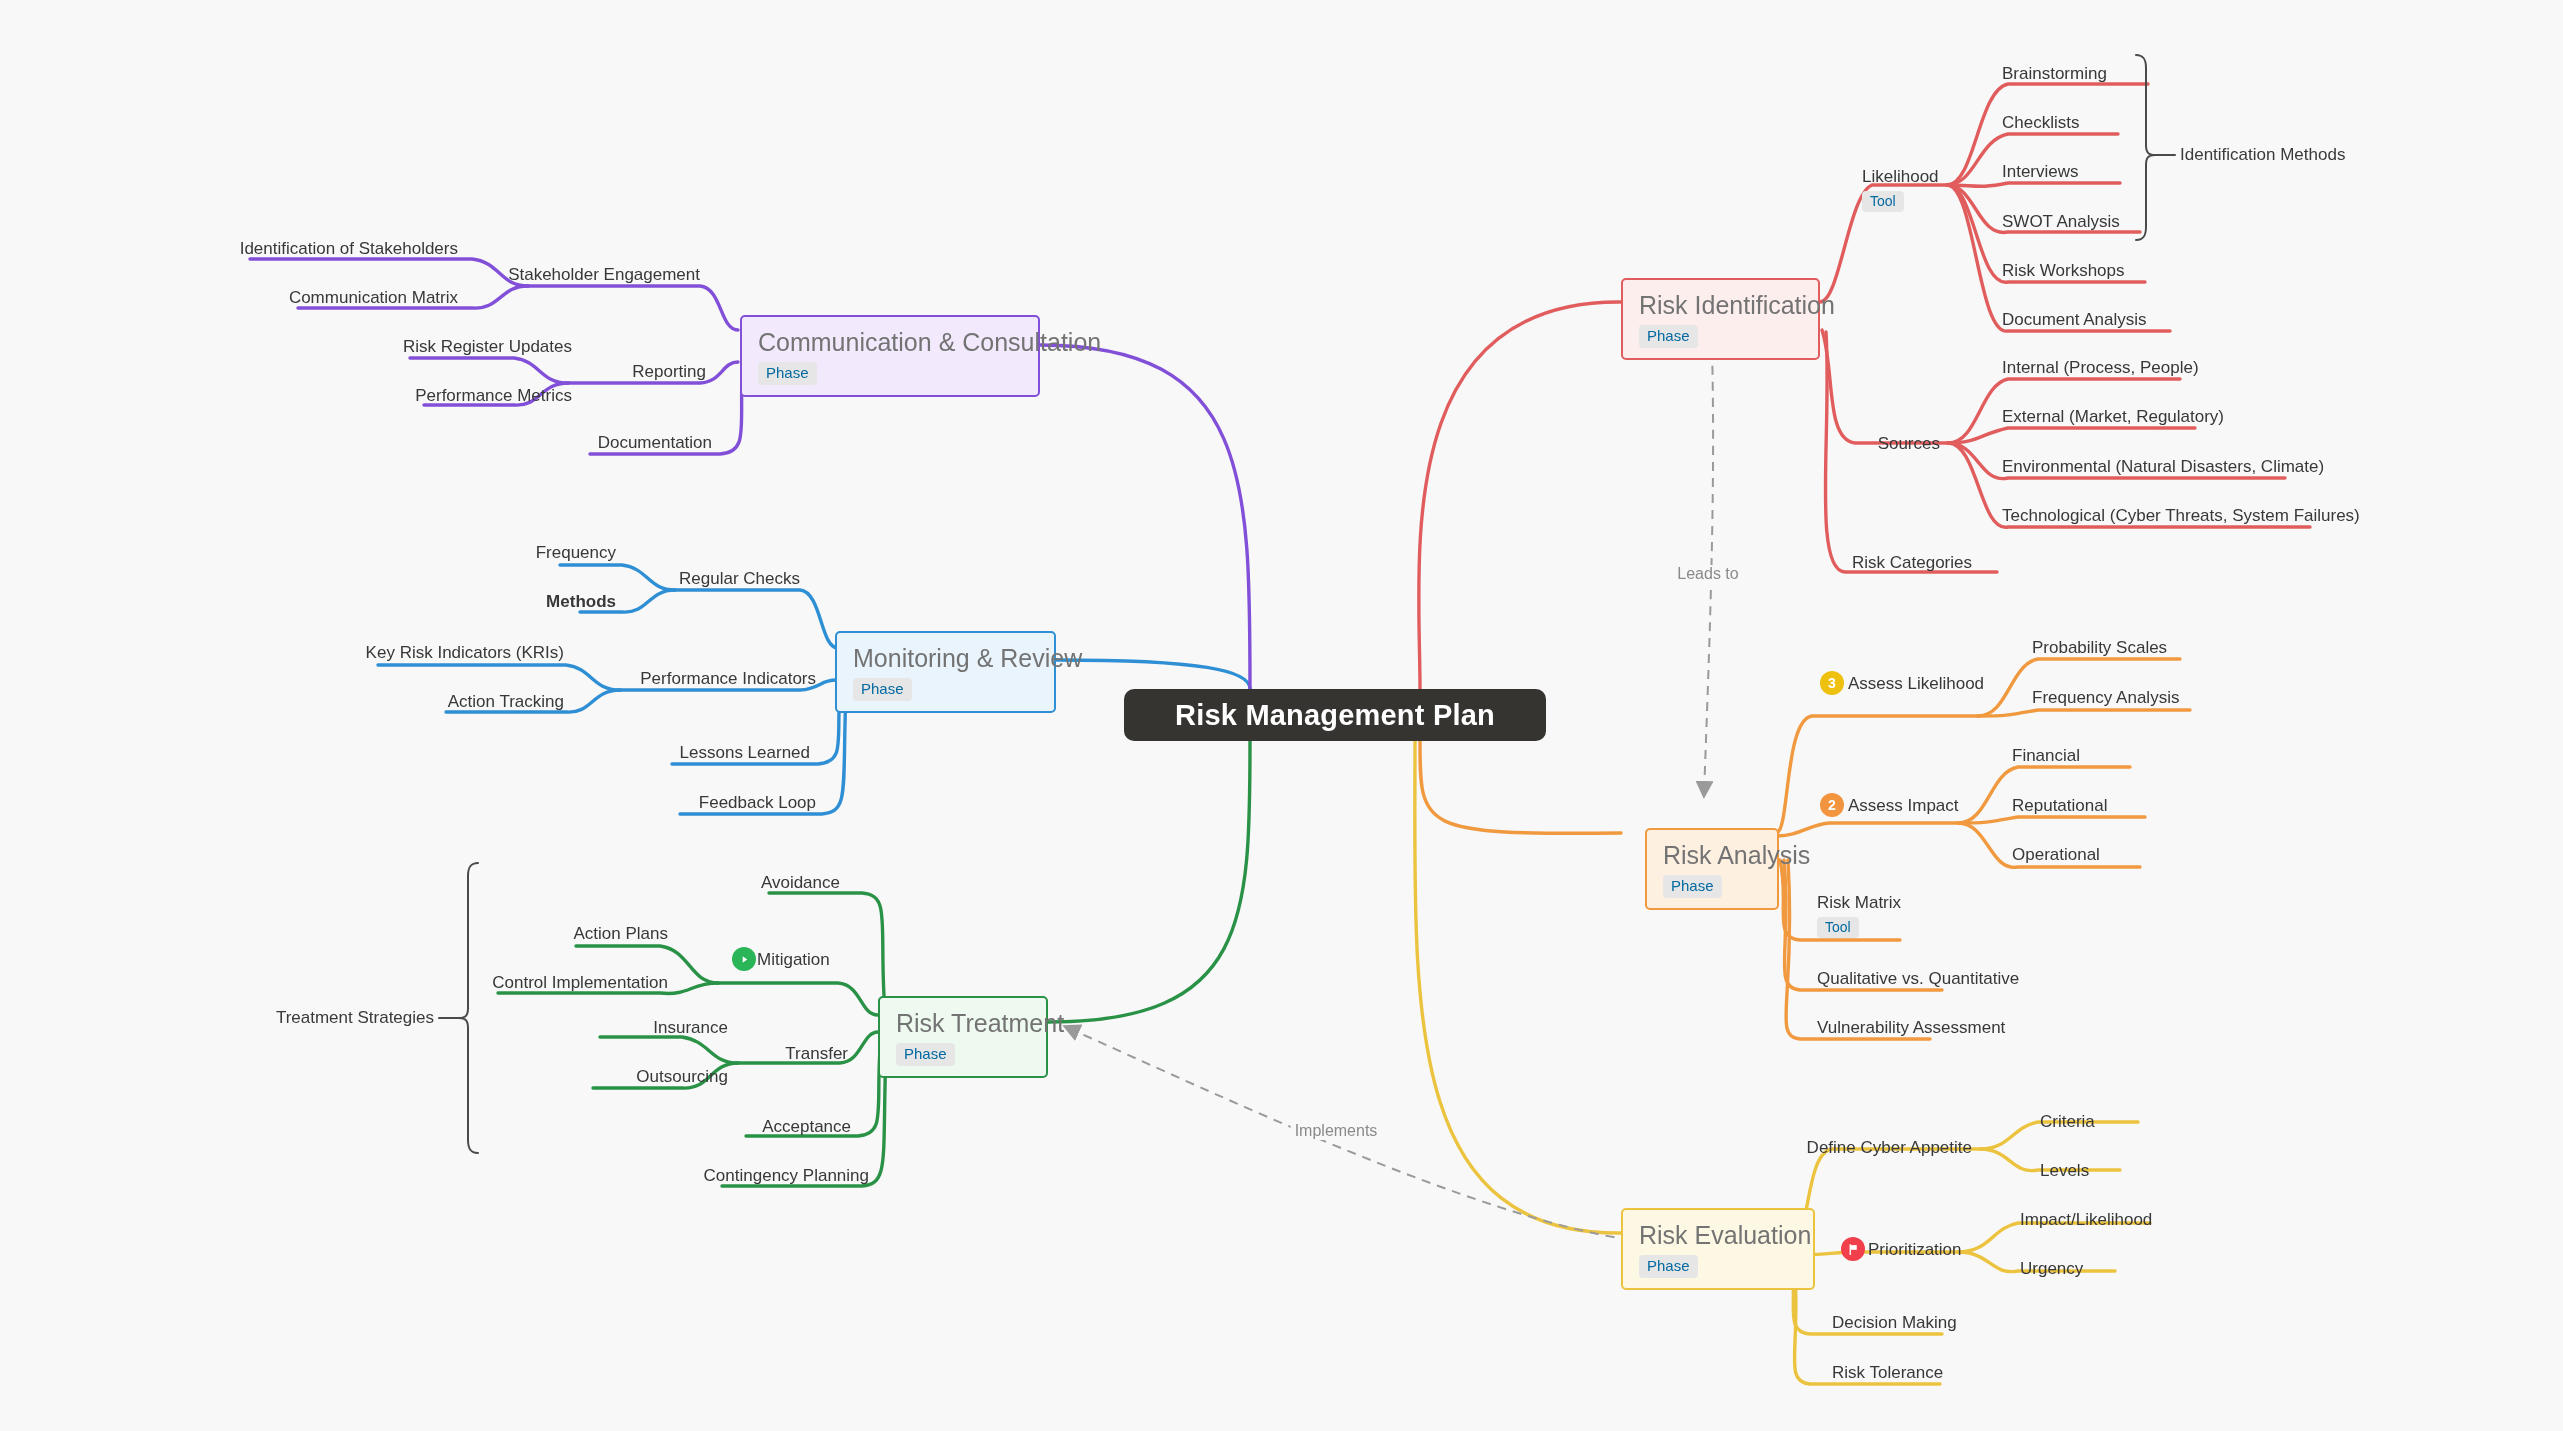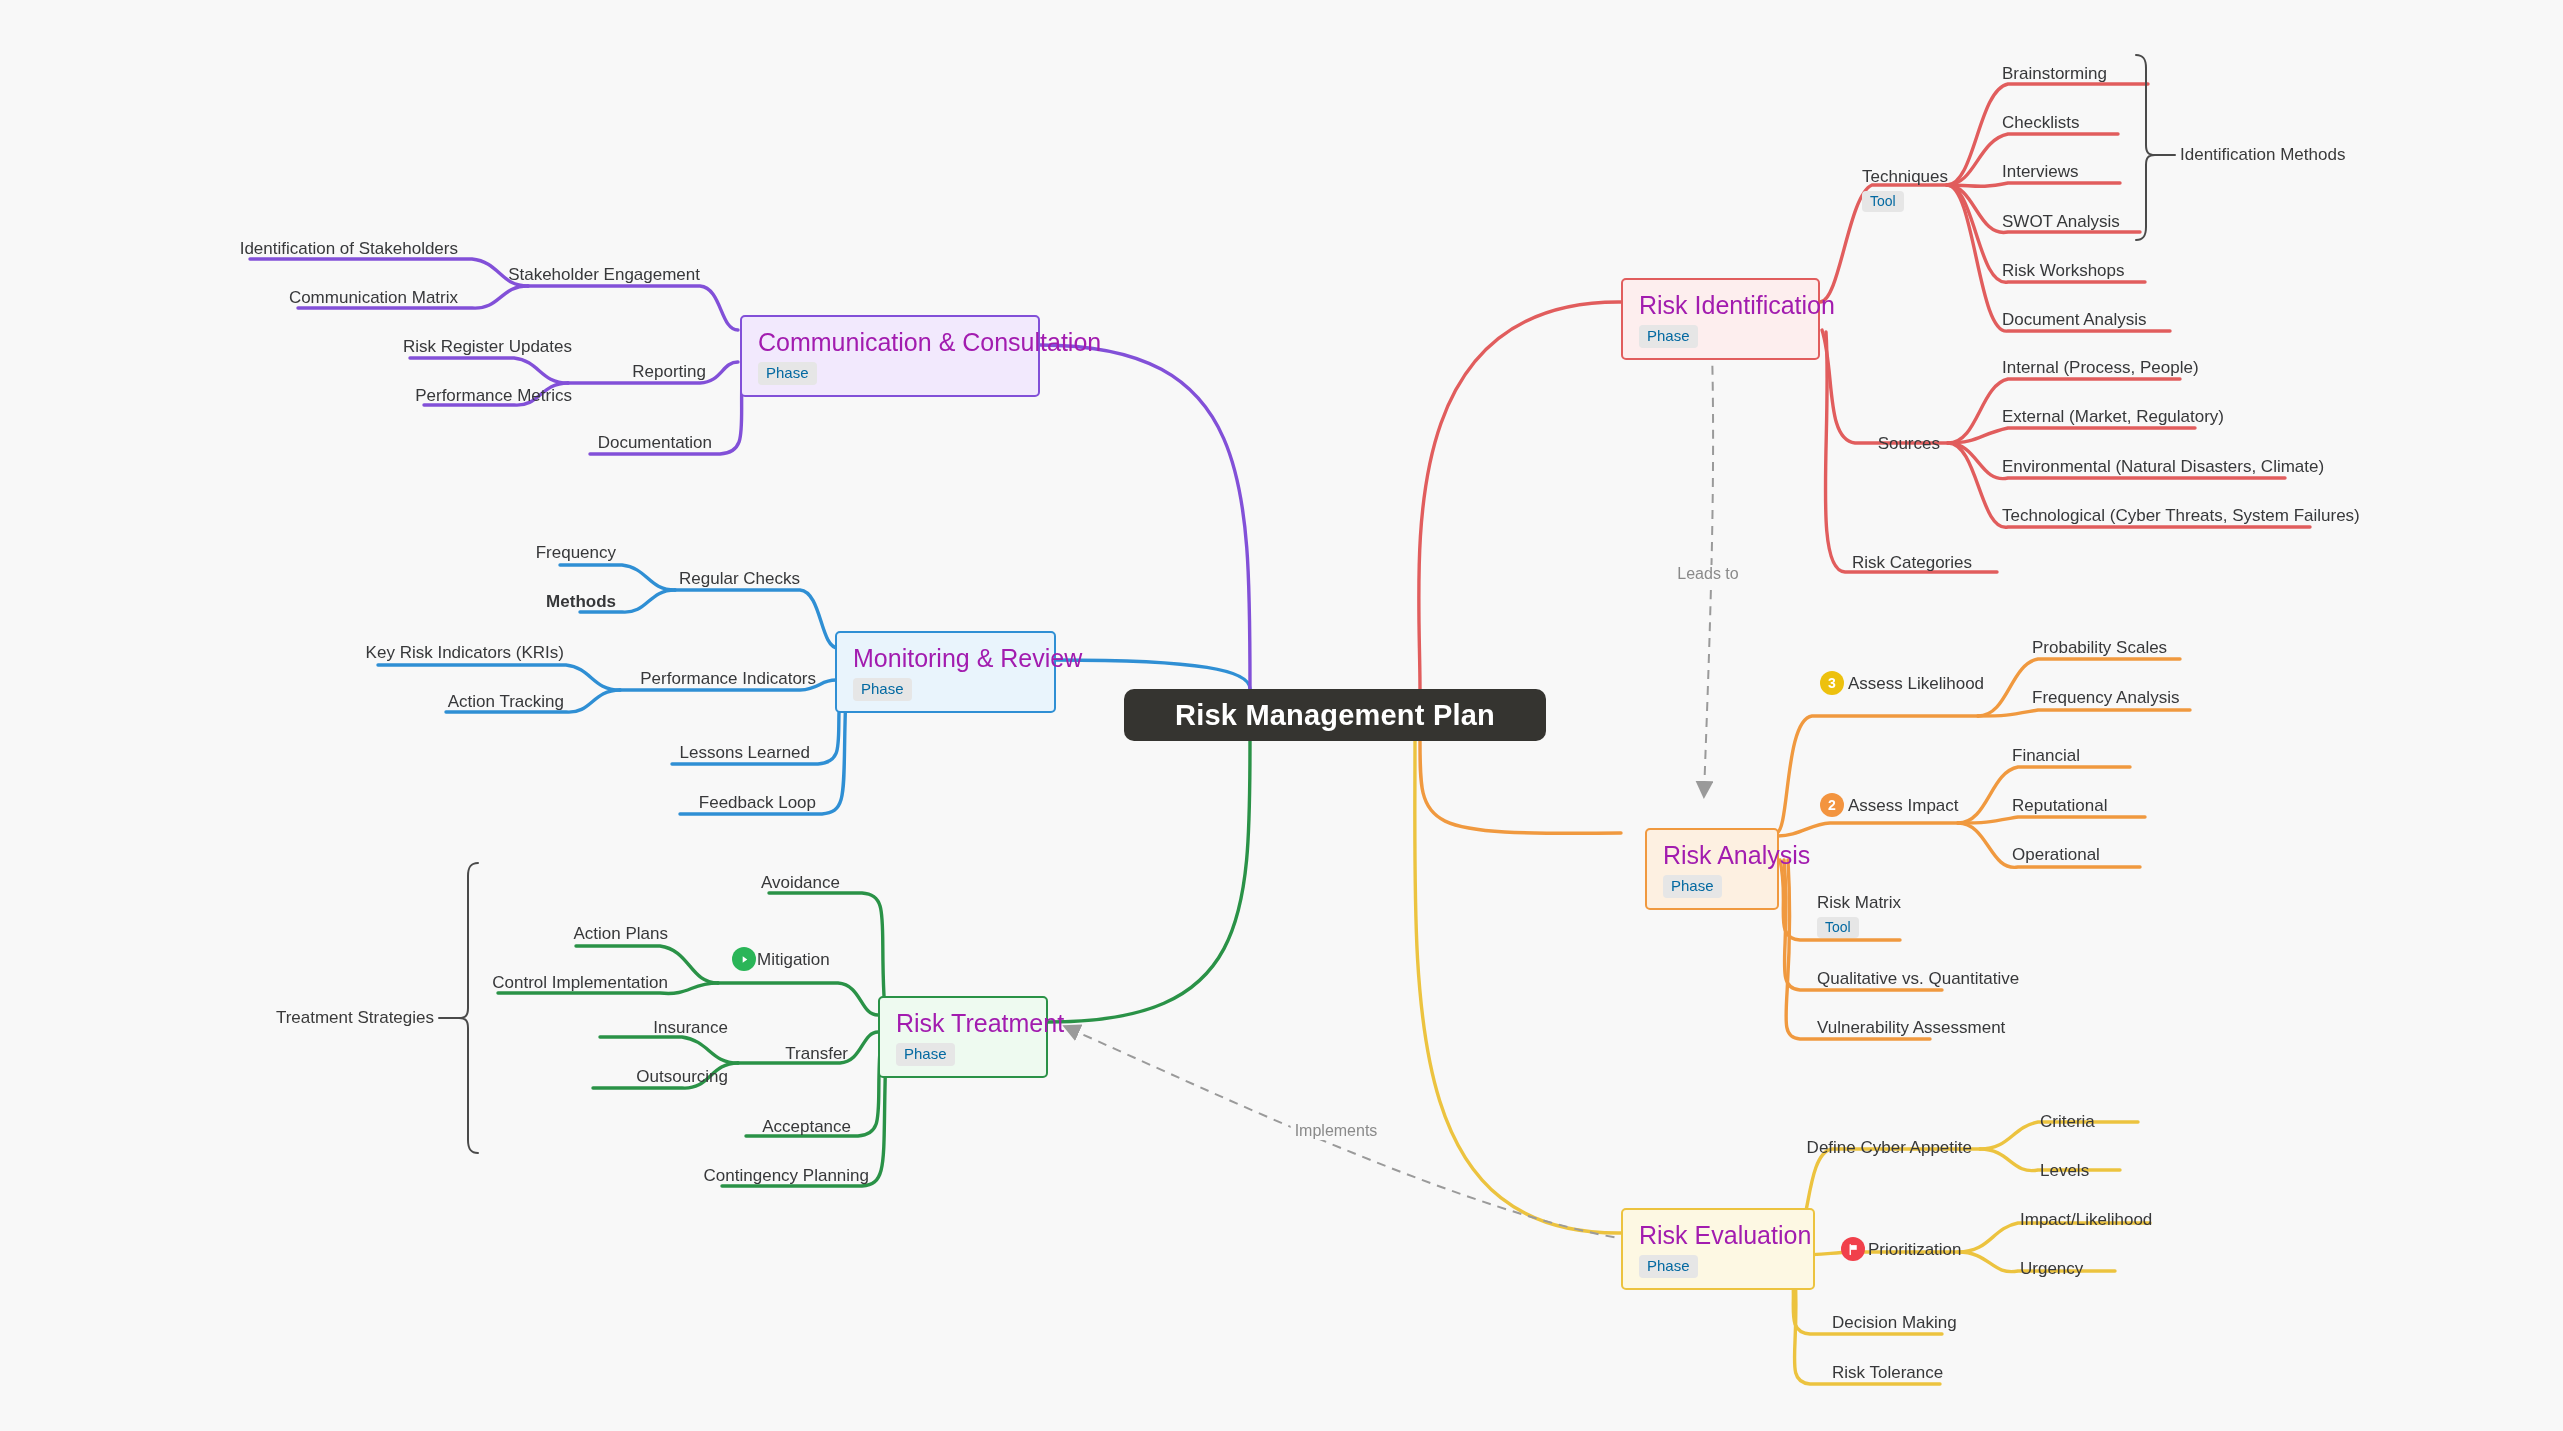--- a/index.html
+++ b/index.html
@@ -14,21 +14,21 @@
   #stage{position:absolute;left:0;top:0;width:2563px;height:1431px;}
   svg#wires{position:absolute;left:0;top:0;width:2563px;height:1431px;pointer-events:none;}
 
   
   .phase{
     position:absolute;box-sizing:border-box;
     border-radius:5px;border:2px solid #999;
     padding:12px 16px 10px 16px;
     background:#fff;
   }
-  .phase .ptitle{font-size:25px;color:#a21caf;line-height:1.05;white-space:nowrap;}
+  .phase .ptitle{font-size:25px;color:#737373;line-height:1.05;white-space:nowrap;}
   .tag{
     display:inline-block;margin-top:7px;
     font-size:15px;color:#0369a1;background:#e6e6e6;
     border-radius:4px;padding:2px 8px 3px 8px;line-height:1.15;
   }
 
   #n-root{
     position:absolute;left:1124px;top:689px;width:422px;height:52px;
     background:#353430;border-radius:10px;
     display:flex;align-items:center;justify-content:center;
@@ -211,21 +211,21 @@
     <div class="ptitle">Monitoring &amp; Review</div>
     <span class="tag">Phase</span>
   </div>
 
   <div class="phase" id="n-communication">
     <div class="ptitle">Communication &amp; Consultation</div>
     <span class="tag">Phase</span>
   </div>
 
   <div class="lbl withtag" style="left:1862px;top:168px;">
-    <span>Techniques</span>
+    <span>Likelihood</span>
     <span class="tag">Tool</span>
   </div>
   <div class="lbl r" style="left:2002px;top:73px;">Brainstorming</div>
   <div class="lbl r" style="left:2002px;top:122px;">Checklists</div>
   <div class="lbl r" style="left:2002px;top:171px;">Interviews</div>
   <div class="lbl r" style="left:2002px;top:221px;">SWOT Analysis</div>
   <div class="lbl r" style="left:2002px;top:270px;">Risk Workshops</div>
   <div class="lbl r" style="left:2002px;top:319px;">Document Analysis</div>
   <div class="brklbl" style="left:2180px;top:155px;">Identification Methods</div>
 

